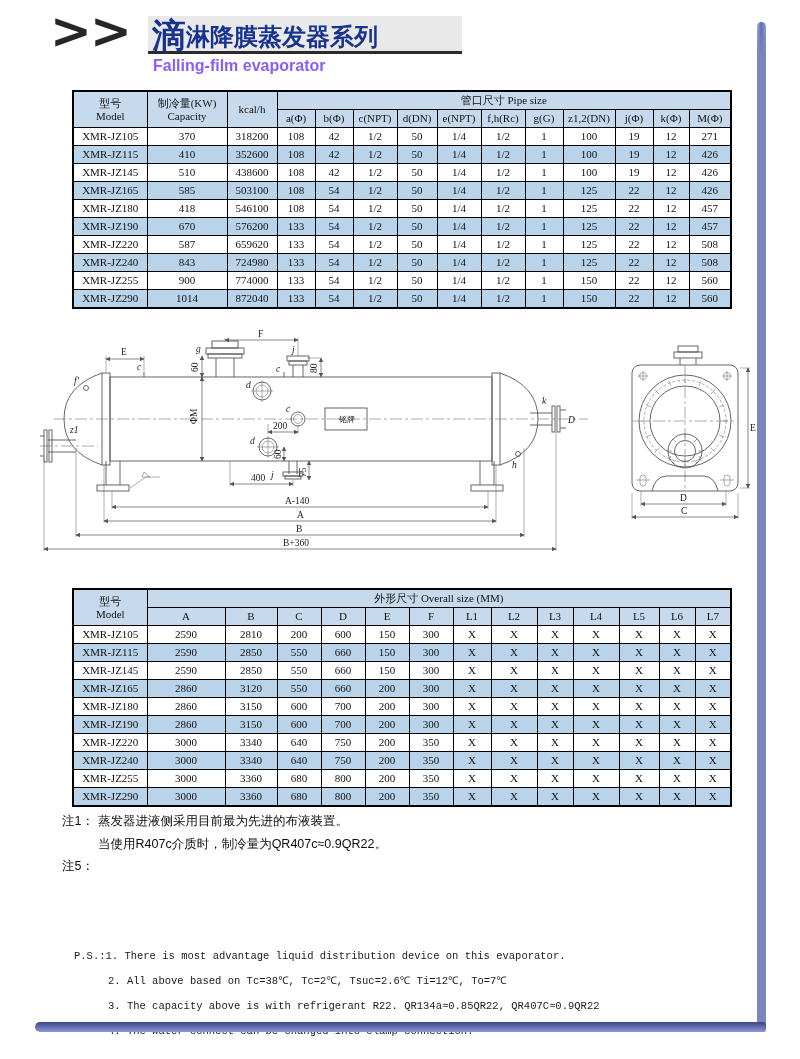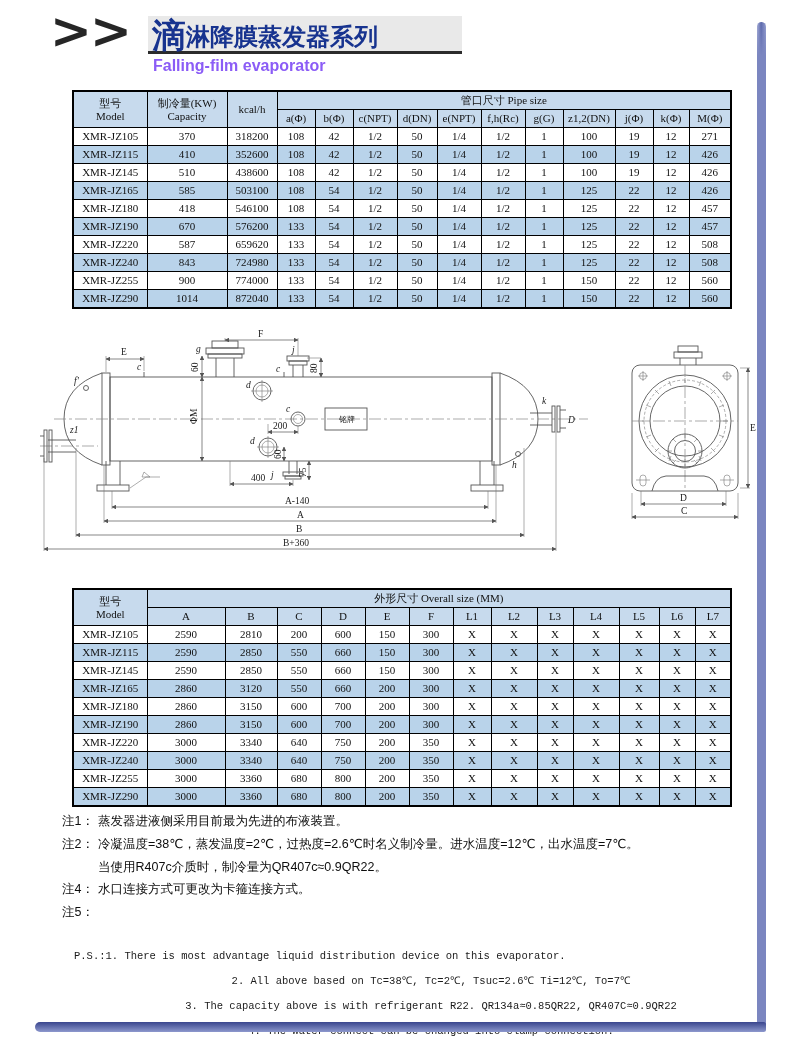--- a/index.html
+++ b/index.html
@@ -45,21 +45,21 @@
   #notes{position:absolute;left:62px;top:810px;width:690px;font-size:12.5px;color:#0d0d0d;}
   .note-line{display:flex;line-height:23px;}
   .note-label{flex:0 0 36px;}
   .note-cont{padding-left:36px;line-height:22px;}
   #ps{
     position:absolute;left:74px;top:944px;width:680px;
     font-family:"Liberation Mono","DejaVu Sans Mono",monospace;
     font-size:10.5px;color:#1a1a1a;
   }
   .ps-line{line-height:25px;white-space:nowrap;}
-  .ps-indent{padding-left:34px;text-align:center;}
+  .ps-indent{padding-left:34px;}
   
   .vbar{
     position:absolute;left:757px;top:22px;width:9px;height:1008px;border-radius:5px;
     background:linear-gradient(to bottom,rgba(123,134,192,0) 0,#7b86c0 34px,#7b86c0),
                linear-gradient(to right,#aab2d9,#5b67ab 45%,#97a0d0);
     background-blend-mode:normal;
   }
   .hbar{
     position:absolute;left:35px;top:1022px;width:731px;height:10px;
     background:linear-gradient(to bottom,#39458d,#8d98cd);
@@ -724,29 +724,21 @@
       </tr>
     </tbody>
 </table>
 
 <div id="notes">
   <div class="note-line">
       <span class="note-label">注1：</span>
       <span>蒸发器进液侧采用目前最为先进的布液装置。</span>
     </div>
   <div class="note-line">
-      <span class="note-label">注2：</span>
-      <span>冷凝温度=38℃，蒸发温度=2℃，过热度=2.6℃时名义制冷量。进水温度=12℃，出水温度=7℃。</span>
-    </div>
-  <div class="note-line">
       <span class="note-cont">当使用R407c介质时，制冷量为QR407c≈0.9QR22。</span>
-    </div>
-  <div class="note-line">
-      <span class="note-label">注4：</span>
-      <span>水口连接方式可更改为卡箍连接方式。</span>
     </div>
   <div class="note-line">
       <span class="note-label">注5：</span>
     </div>
 </div>
 
 <div id="ps">
   <div class="ps-line"><span>P.S.:</span><span>1. There is most advantage liquid distribution device on this evaporator.</span></div>
   <div class="ps-line ps-indent"><span>2. All above based on Tc=38℃, Tc=2℃, Tsuc=2.6℃ Ti=12℃, To=7℃</span></div>
   <div class="ps-line ps-indent"><span>3. The capacity above is with refrigerant R22. QR134a≈0.85QR22, QR407C≈0.9QR22</span></div>

